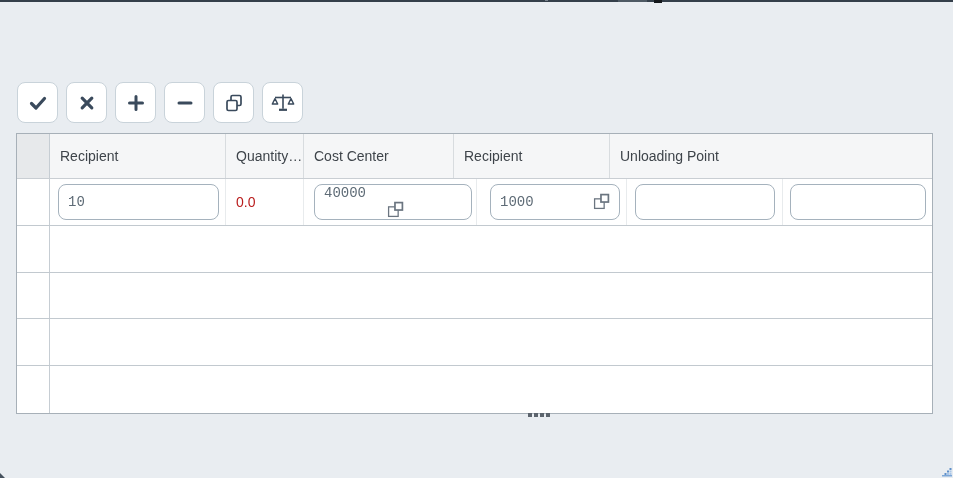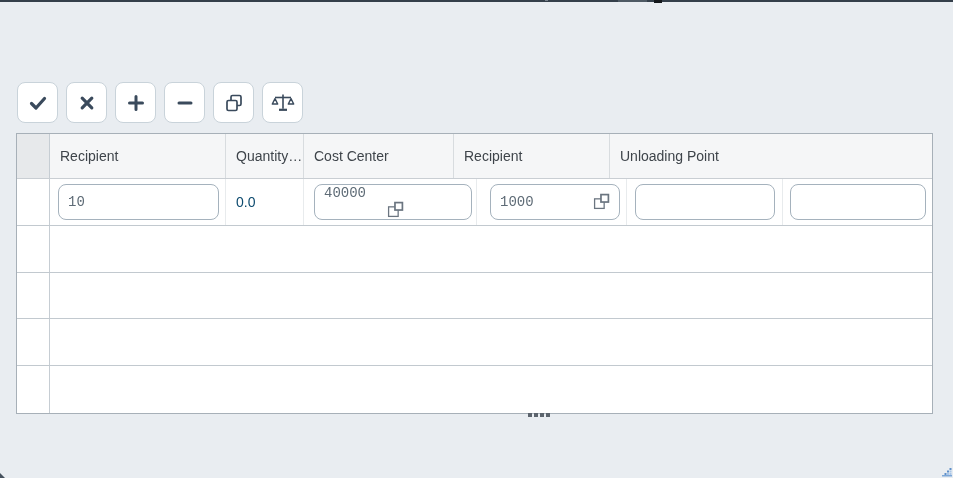--- a/index.html
+++ b/index.html
@@ -82,21 +82,21 @@
     font-size:14px; color:#5e6b76;
   }
   .inp .vh { flex:0 0 auto; margin-left:4px; cursor:pointer; }
 
   .w-qty { width:161px; margin-left:8px; }
   .w-gl  { width:158px; margin-left:10px;flex-direction:column; }
   .w-cc  { width:130px; margin-left:13px; }
   .w-rec { width:140px; margin-left:8px; }
   .w-up  { width:136px; margin-left:7px; }
 
-  .plain-val { padding-left:10px; font-size:14px; color:#0c4a6e; }
+  .plain-val { padding-left:10px; font-size:14px; color:#b91c1c; }
 
   
   .dots { position:absolute; top:413px; left:528px; display:flex; gap:2px; cursor:row-resize; }
   .dots span { width:4px; height:4px; background:#5c646d; }
 
   
   .corner-bl {
     position:absolute; left:0; bottom:0; width:0; height:0;
     border-left:5px solid #46525e; border-top:5px solid transparent;
   }

